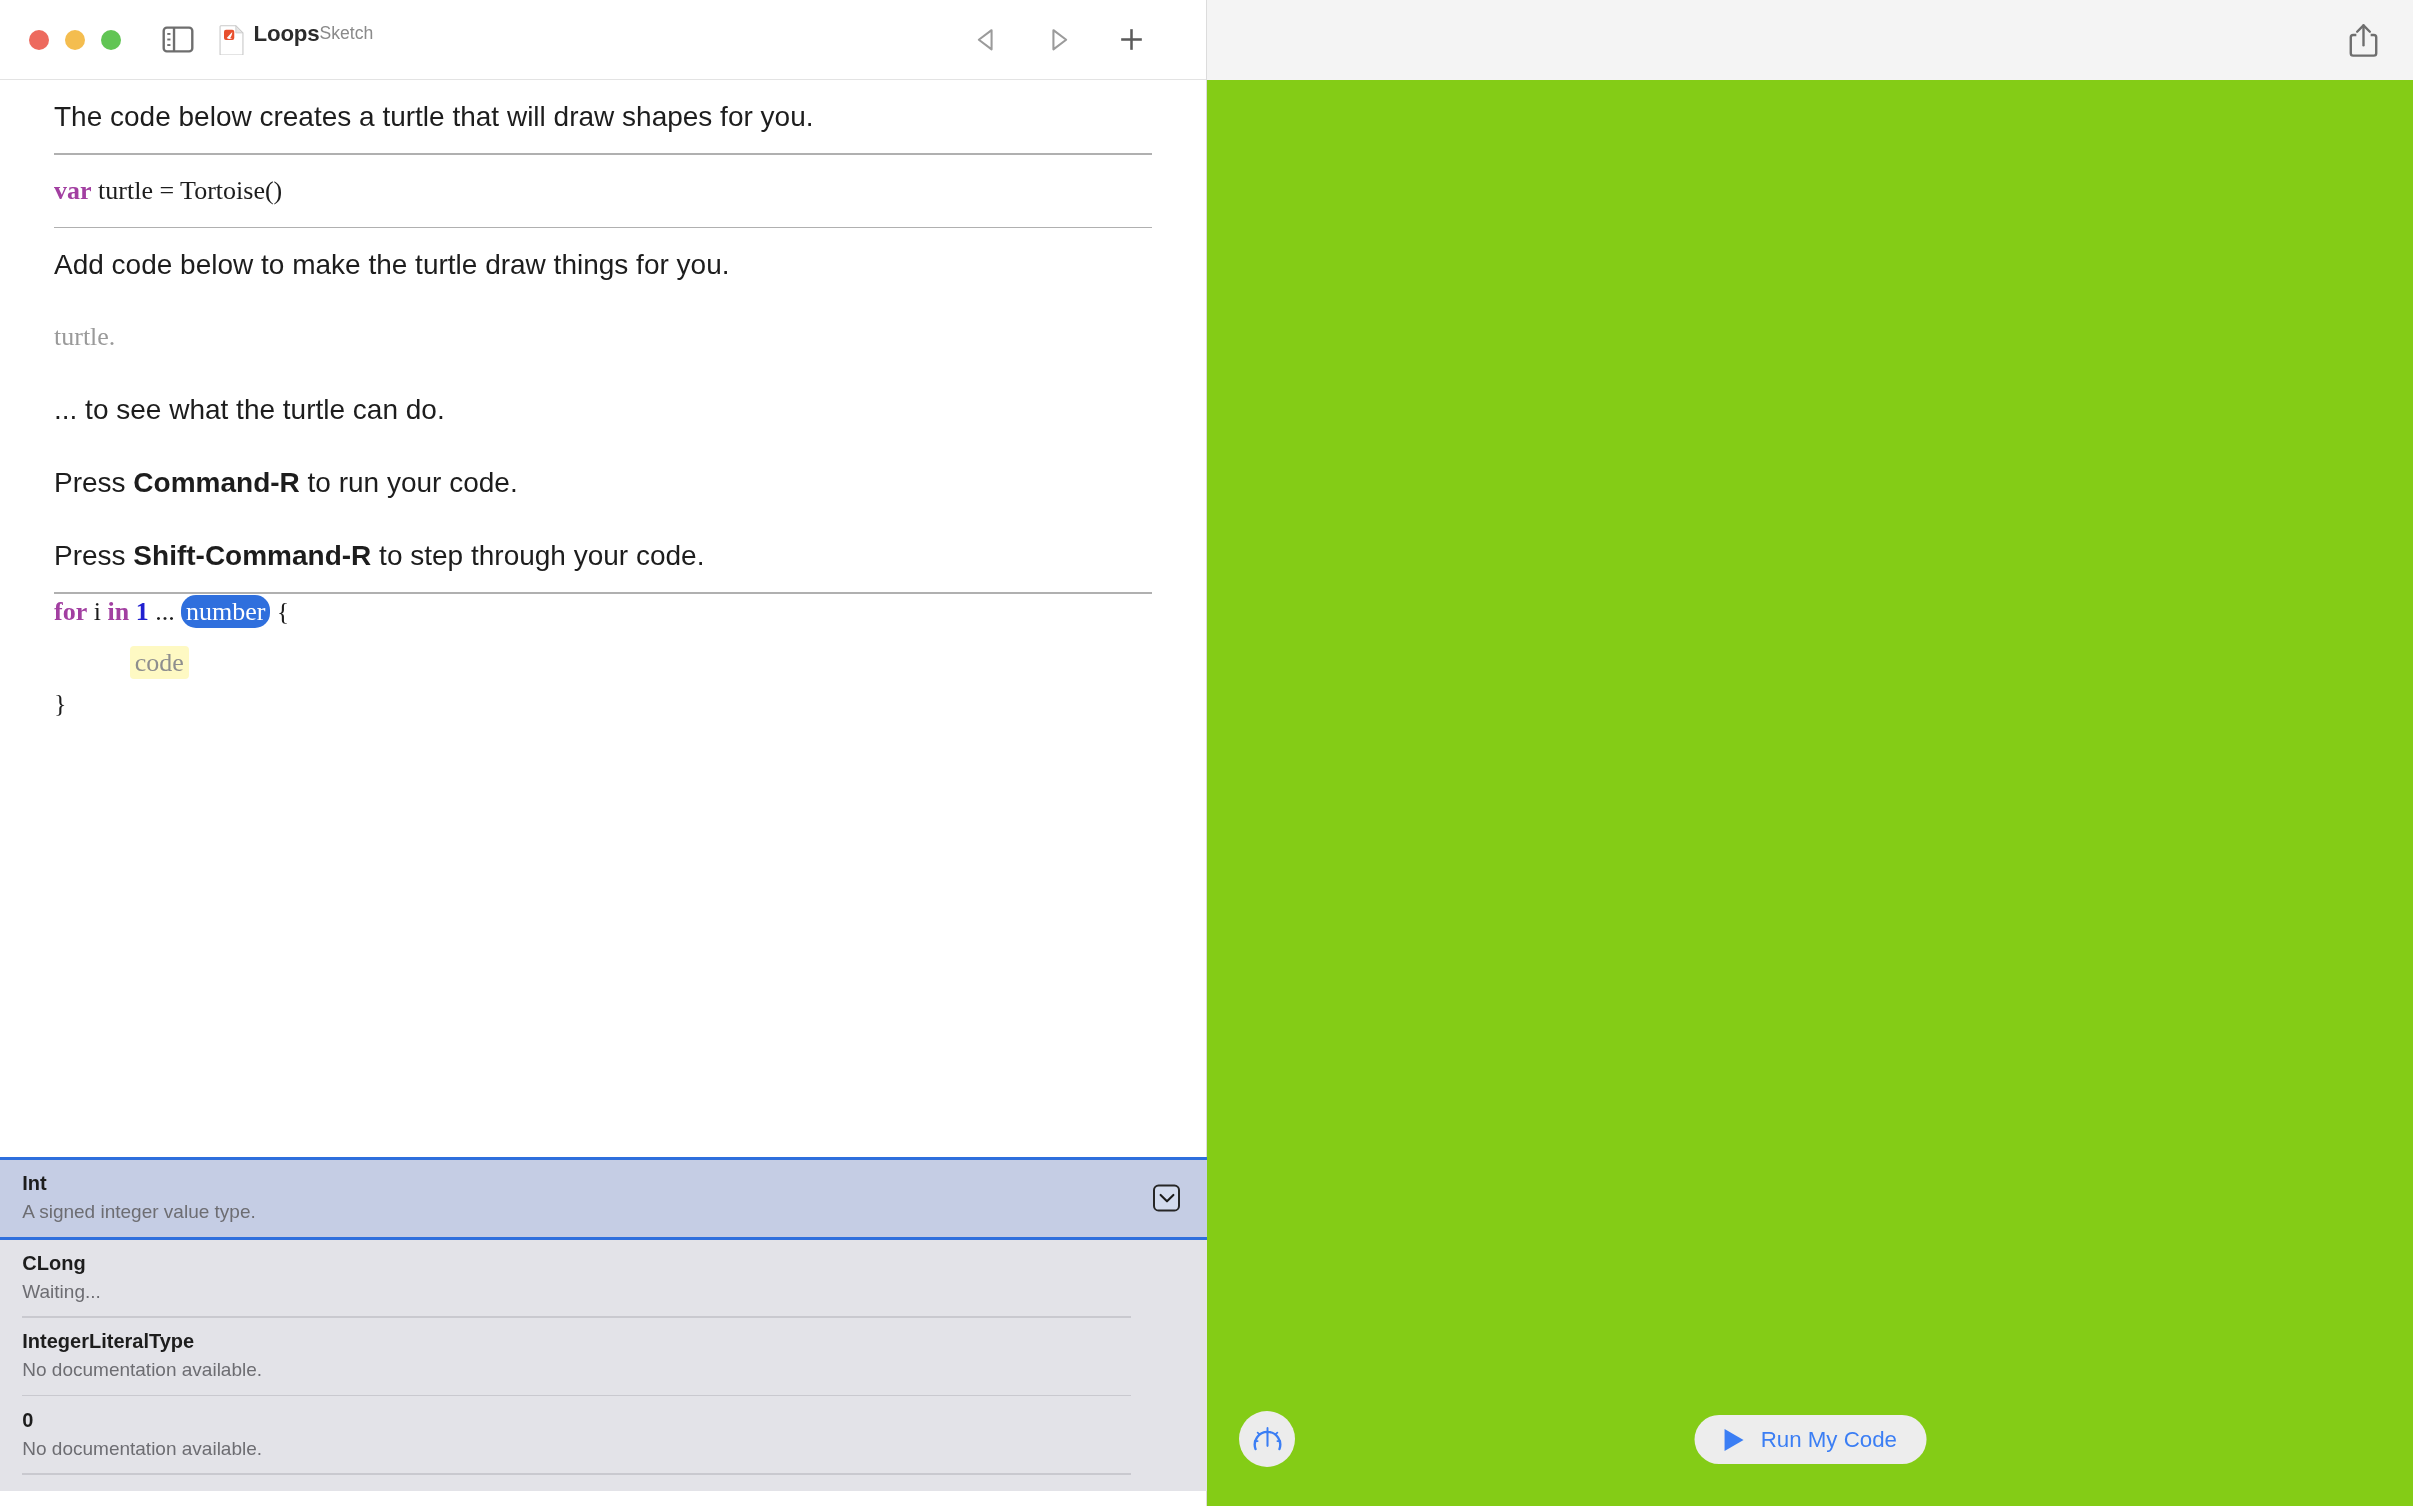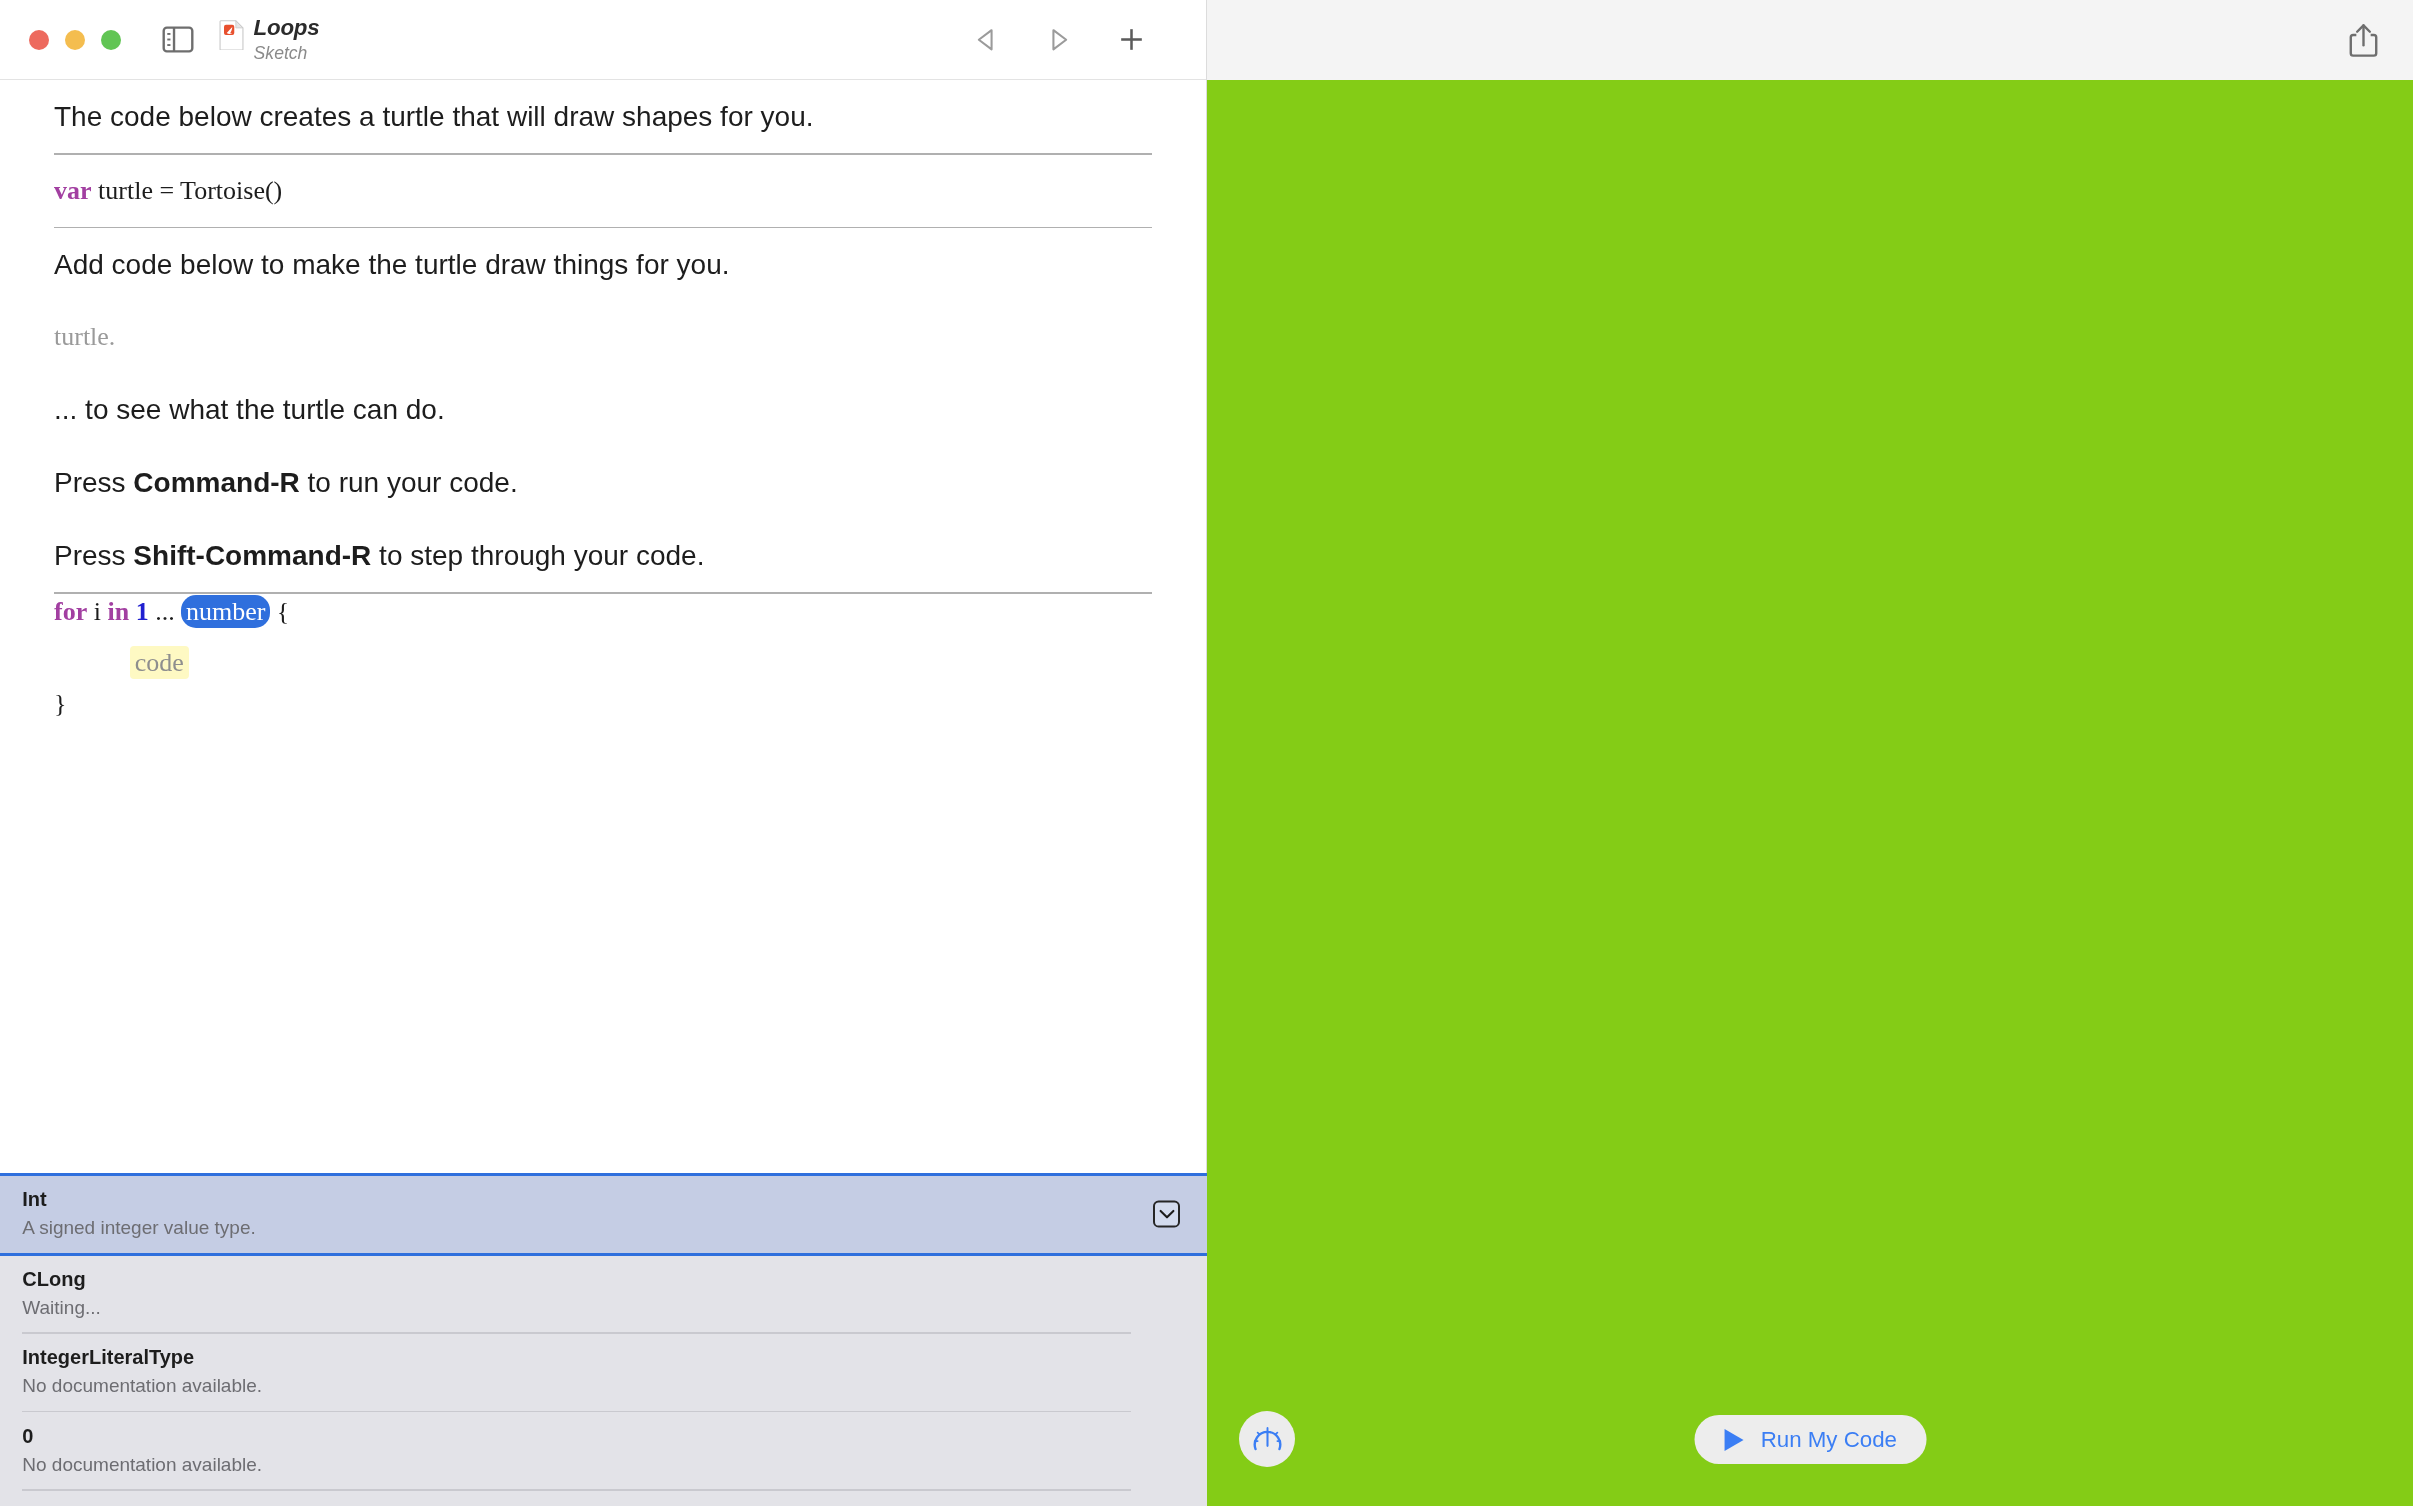--- a/index.html
+++ b/index.html
@@ -33,21 +33,21 @@
   #traffic-lights { display:flex; gap:16px; margin-left:29px; align-items:center; }
   .tl { width:20px; height:20px; border-radius:50%; }
   .tl.close   { background:#ed6a5e; }
   .tl.min     { background:#f4bd4f; }
   .tl.max     { background:#61c554; }
 
   #sidebar-toggle { margin-left:40px; width:34px; height:34px; display:flex; align-items:center; justify-content:center; }
 
   #doc-id { margin-left:24px; display:flex; align-items:flex-start; gap:9.6px; }
   #swift-file-icon { margin-top:4.8px; }
-  #doc-text { display:flex; flex-direction:column; line-height:1.15;font-style:italic; }
+  #doc-text { display:flex; flex-direction:row; line-height:1.15; }
   #doc-title { font-size:22.3px; font-weight:bold; color:#2b2b2b; letter-spacing:-0.2px; }
   #doc-subtitle { font-size:17.6px; color:#8a8a8a; margin-top:2.4px; }
 
   #nav-controls { margin-left:auto; display:flex; align-items:center; gap:38px; margin-right:57px; }
   .navbtn { width:35px; height:35px; display:flex; align-items:center; justify-content:center; }
 
   
   #doc-body { position:relative; padding:0 54px; }
   .para {
     font-size:28px; color:#1d1d1d; line-height:1.25;
@@ -69,21 +69,21 @@
     border-radius:15px; padding:1.6px 4.8px;
   }
   .ph-dim {
     background:#fef9c3; color:#8e8e8e;
     border-radius:4px; padding:1.6px 4.8px;margin-left:11px;
   }
   .block-pad { padding-top:3.2px; }
 
   
   #autocomplete {
-    position:absolute; left:0; bottom:0;
+    position:absolute; left:0; bottom:16px;
     width:1207px; height:334px;
     background:#e3e3e8;
     border-top:3.2px solid #2f6fdd;
     overflow:hidden;
   }
   .ac-row { position:relative; padding:11.2px 22.3px 12.8px 22.3px; }
   .ac-row.selected {
     background:#c5cde4;
     border-bottom:3.2px solid #2f6fdd;
   }

